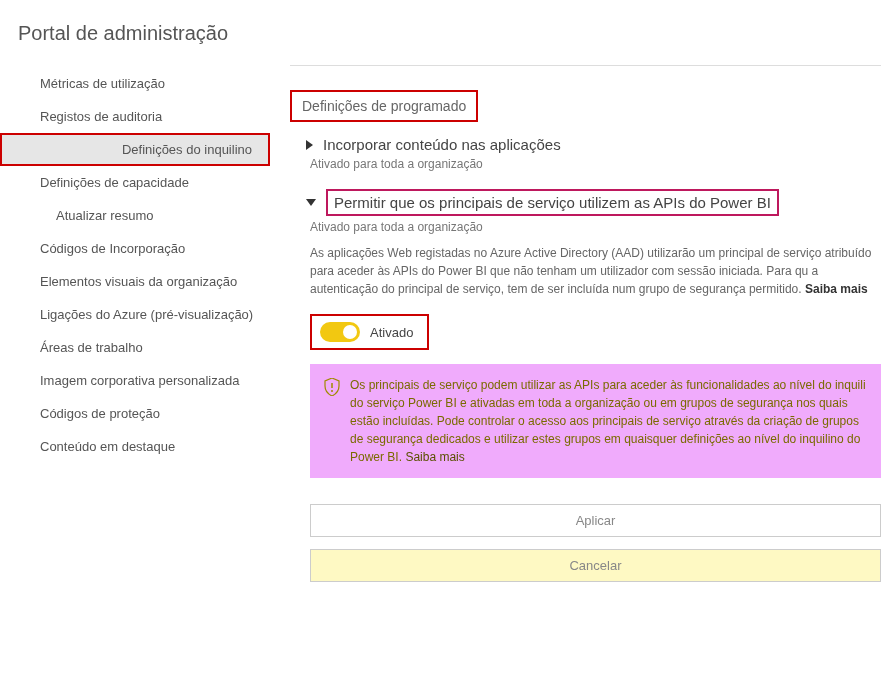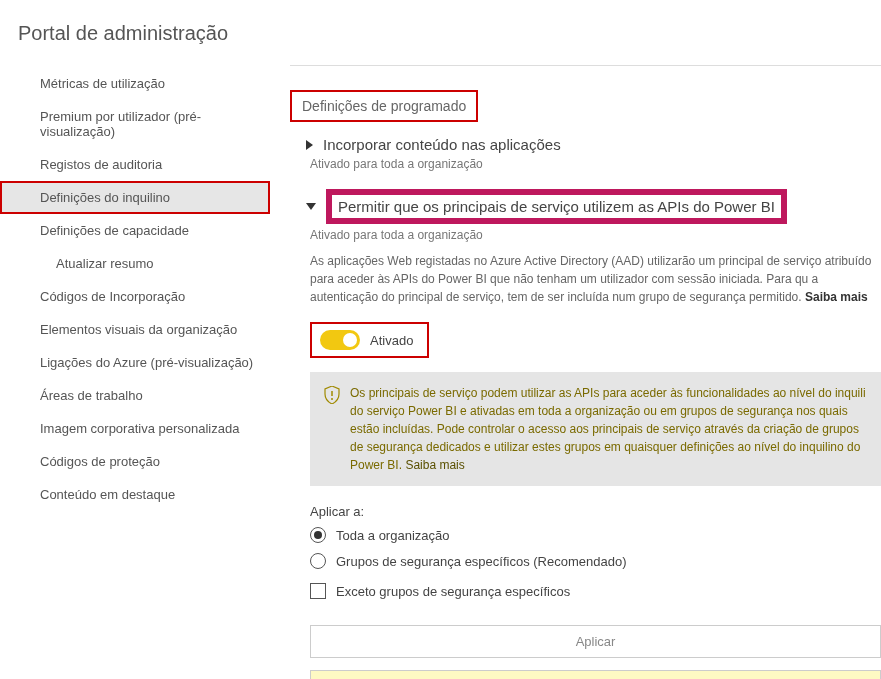--- a/index.html
+++ b/index.html
@@ -30,20 +30,21 @@
       padding: 9px 16px 9px 40px;
       color: #555;
       cursor: pointer;
       font-size: 13px;
     }
     .sidebar-item.sub {
       padding-left: 56px;
     }
     .sidebar-item.active {
       background: #e6e6e6;
+      text-align: right;
     }
     .sidebar-item.highlight-border {
       border: 2px solid #c00;
       padding-left: 38px;
       padding-top: 7px;
       padding-bottom: 7px;
     }
     .main {
       flex: 1;
       padding-left: 20px;
@@ -85,21 +86,21 @@
     .caret-down {
       border-left: 5px solid transparent;
       border-right: 5px solid transparent;
       border-top: 7px solid #333;
     }
     .setting-title {
       font-size: 15px;
       color: #444;
     }
     .setting-title.hl {
-      border: 6px solid #be185d;
+      border: 2px solid #be185d;
       padding: 3px 6px;
     }
     .setting-status {
       font-size: 12px;
       color: #777;
       padding-left: 20px;
       margin-top: 4px;
     }
     .setting-desc {
       font-size: 12px;
@@ -134,21 +135,21 @@
       border-radius: 50%;
       background: #fff;
       position: absolute;
       top: 3px; right: 3px;
     }
     .toggle-label {
       font-size: 13px;
       color: #444;
     }
     .warning-box {
-      background: #e5e5e5;
+      background: #f0abfc;
       padding: 12px 14px;
       margin-left: 20px;
       margin-bottom: 18px;
       display: flex;
       gap: 10px;
       font-size: 12px;
       color: #7a6a00;
       line-height: 1.5;
     }
     .warning-icon {
@@ -215,21 +216,20 @@
     }
   </style>
 </head>
 <body>
 
 <div class="page-title">Portal de administração</div>
 
 <div class="container">
   <div class="sidebar">
     <div class="sidebar-item">Métricas de utilização</div>
-    <div class="sidebar-item">Premium por utilizador (pré-visualização)</div>
     <div class="sidebar-item">Registos de auditoria</div>
     <div class="sidebar-item active highlight-border">Definições do inquilino</div>
     <div class="sidebar-item">Definições de capacidade</div>
     <div class="sidebar-item sub">Atualizar resumo</div>
     <div class="sidebar-item">Códigos de Incorporação</div>
     <div class="sidebar-item">Elementos visuais da organização</div>
     <div class="sidebar-item">Ligações do Azure (pré-visualização)</div>
     <div class="sidebar-item">Áreas de trabalho</div>
     <div class="sidebar-item">Imagem corporativa personalizada</div>
     <div class="sidebar-item">Códigos de proteção</div>
@@ -274,35 +274,20 @@
               <line x1="8" y1="5" x2="8" y2="10" stroke="#a08a00" stroke-width="1.5"></line>
               <circle cx="8" cy="13" r="1" fill="#a08a00"></circle>
             </svg>
         </span>
         <div>
           <span>Os principais de serviço podem utilizar as APIs para aceder às funcionalidades ao nível do inquili do serviço Power BI e ativadas em toda a organização ou em grupos de segurança nos quais estão incluídas. Pode controlar o acesso aos principais de serviço através da criação de grupos de segurança dedicados e utilizar estes grupos em quaisquer definições ao nível do inquilino do Power BI.</span>
           <span class="learn">Saiba mais</span>
         </div>
       </div>
 
-      <div class="apply-section">
-        <div class="apply-label">Aplicar a:</div>
-        <div class="radio-row">
-          <span class="radio checked"></span>
-          <span>Toda a organização</span>
-        </div>
-        <div class="radio-row">
-          <span class="radio"></span>
-          <span>Grupos de segurança específicos (Recomendado)</span>
-        </div>
-        <div class="check-row" style="margin-top:14px;">
-          <span class="checkbox"></span>
-          <span>Exceto grupos de segurança específicos</span>
-        </div>
-      </div>
 
       <div class="button-row">
         <button class="btn">Aplicar</button>
         <button class="btn cancel">Cancelar</button>
       </div>
     </div>
   </div>
 </div>
 
 </body></html>

